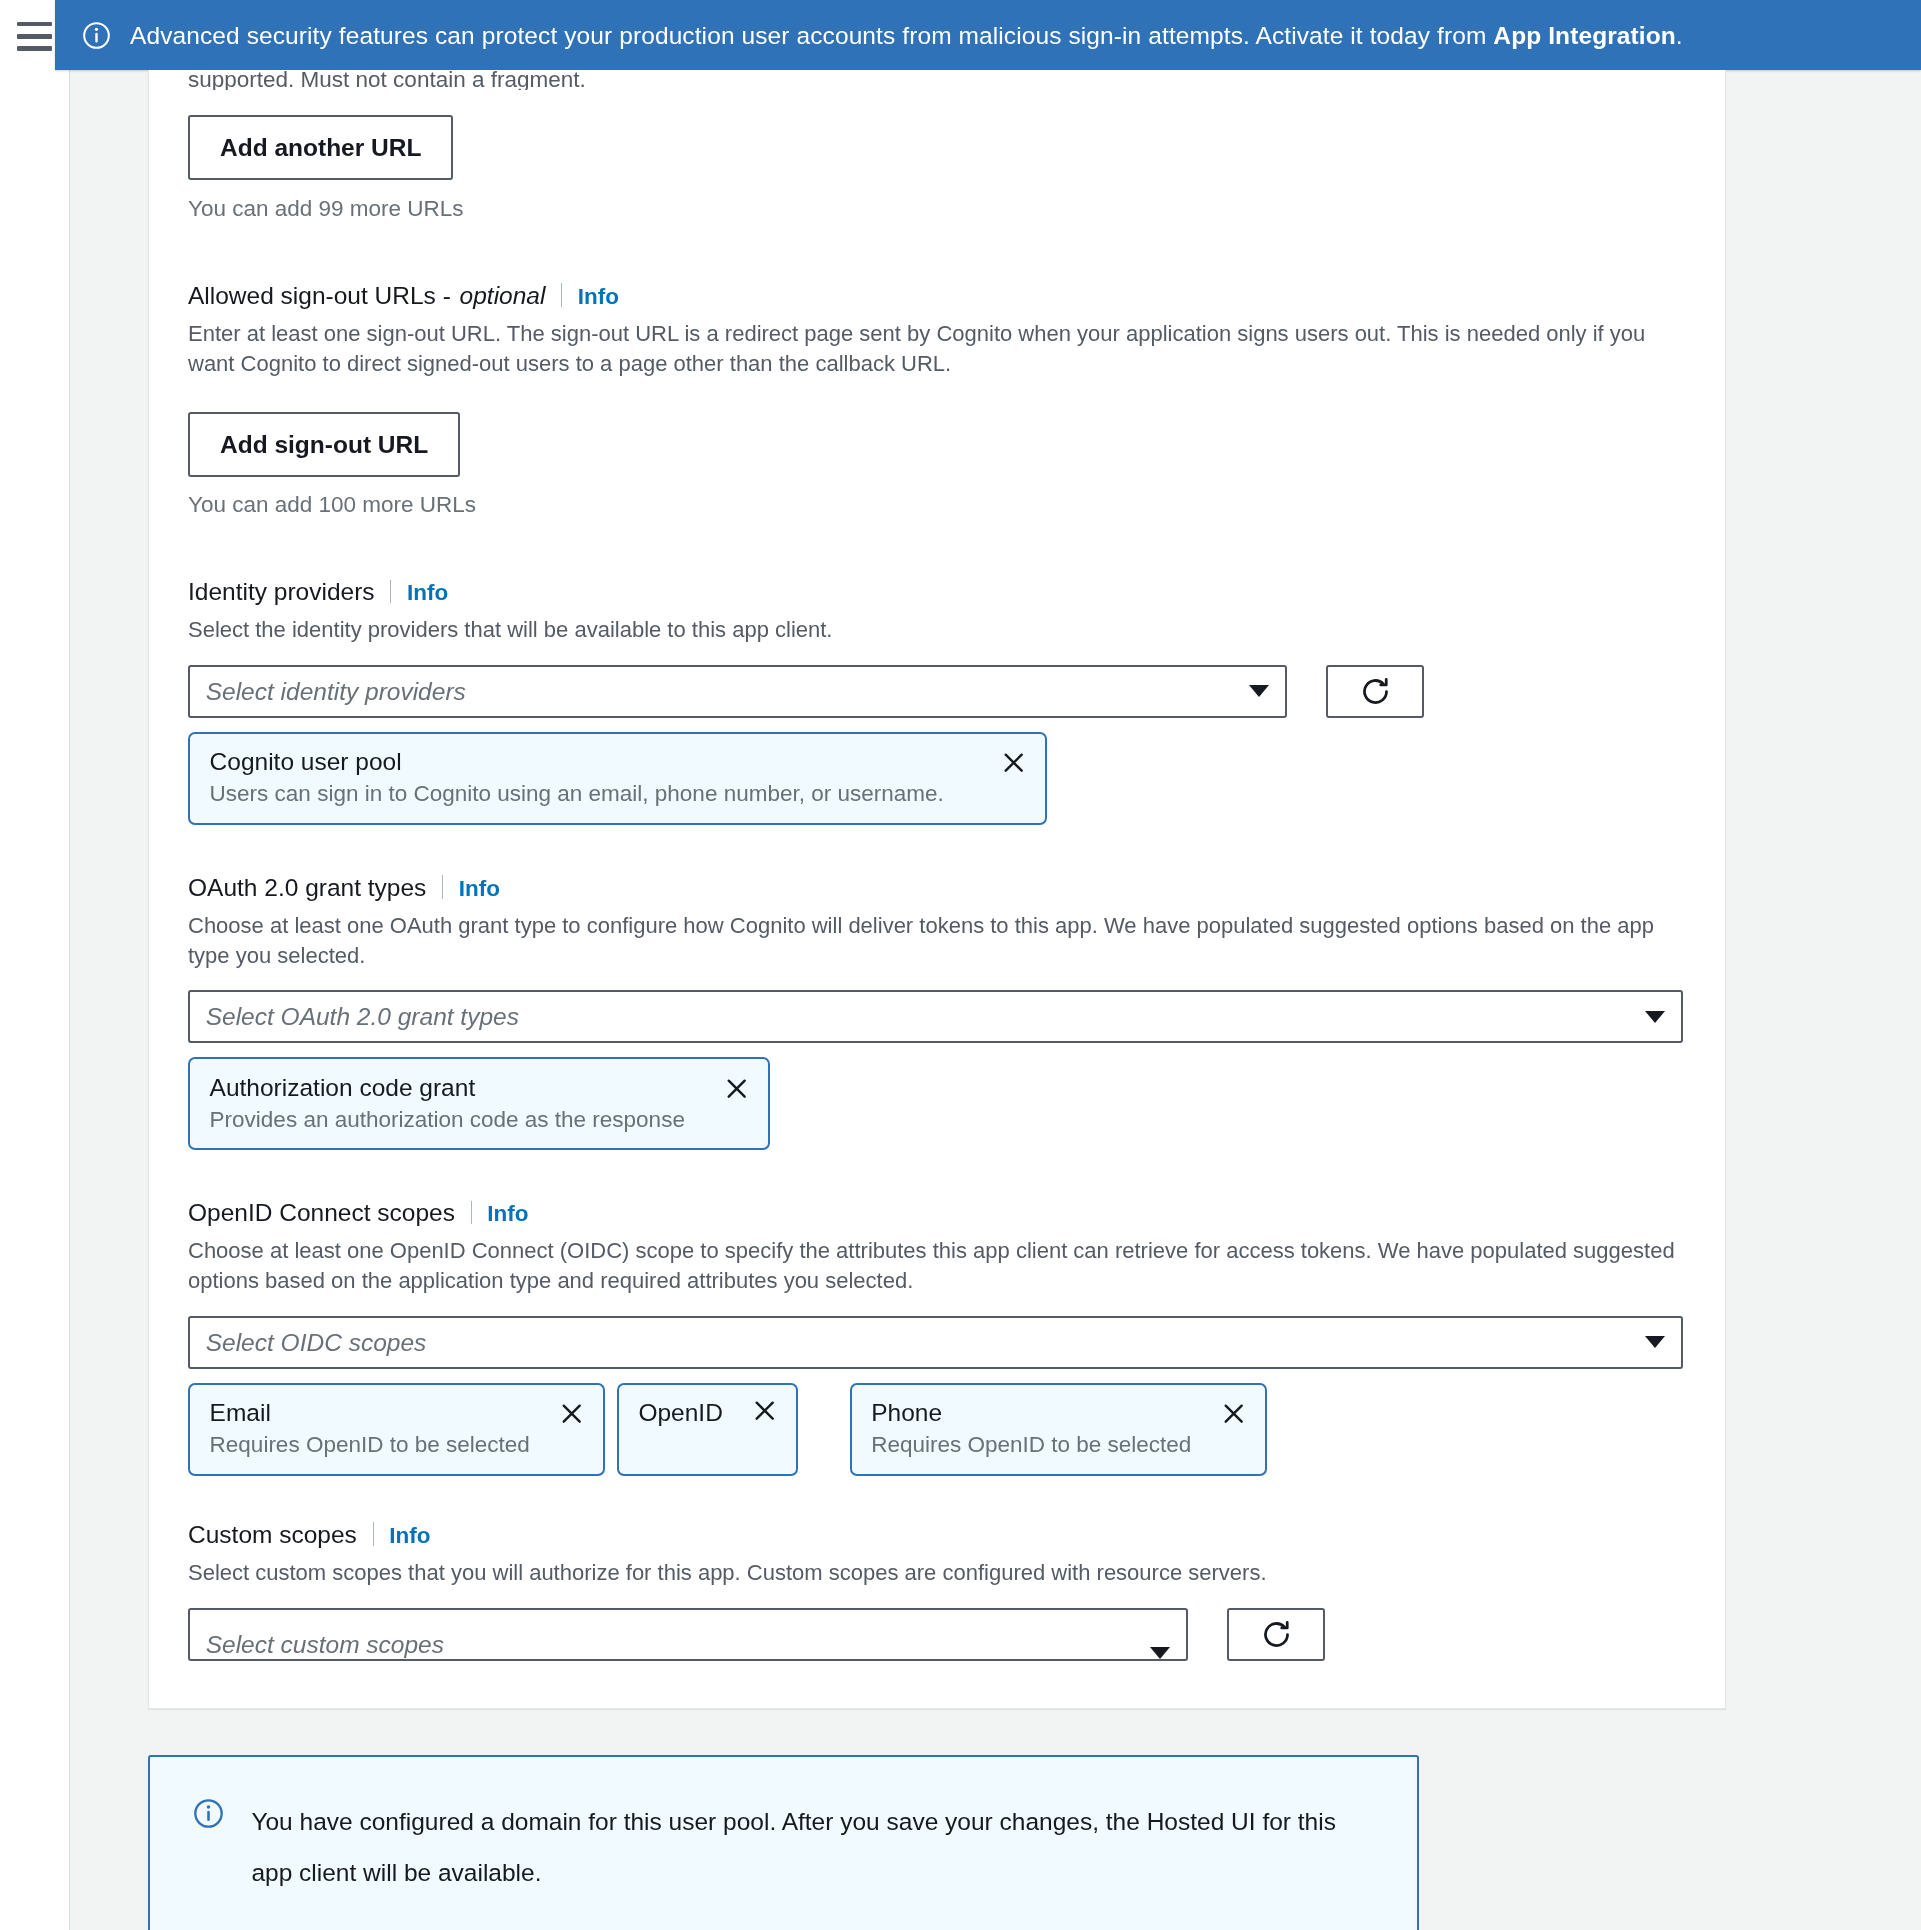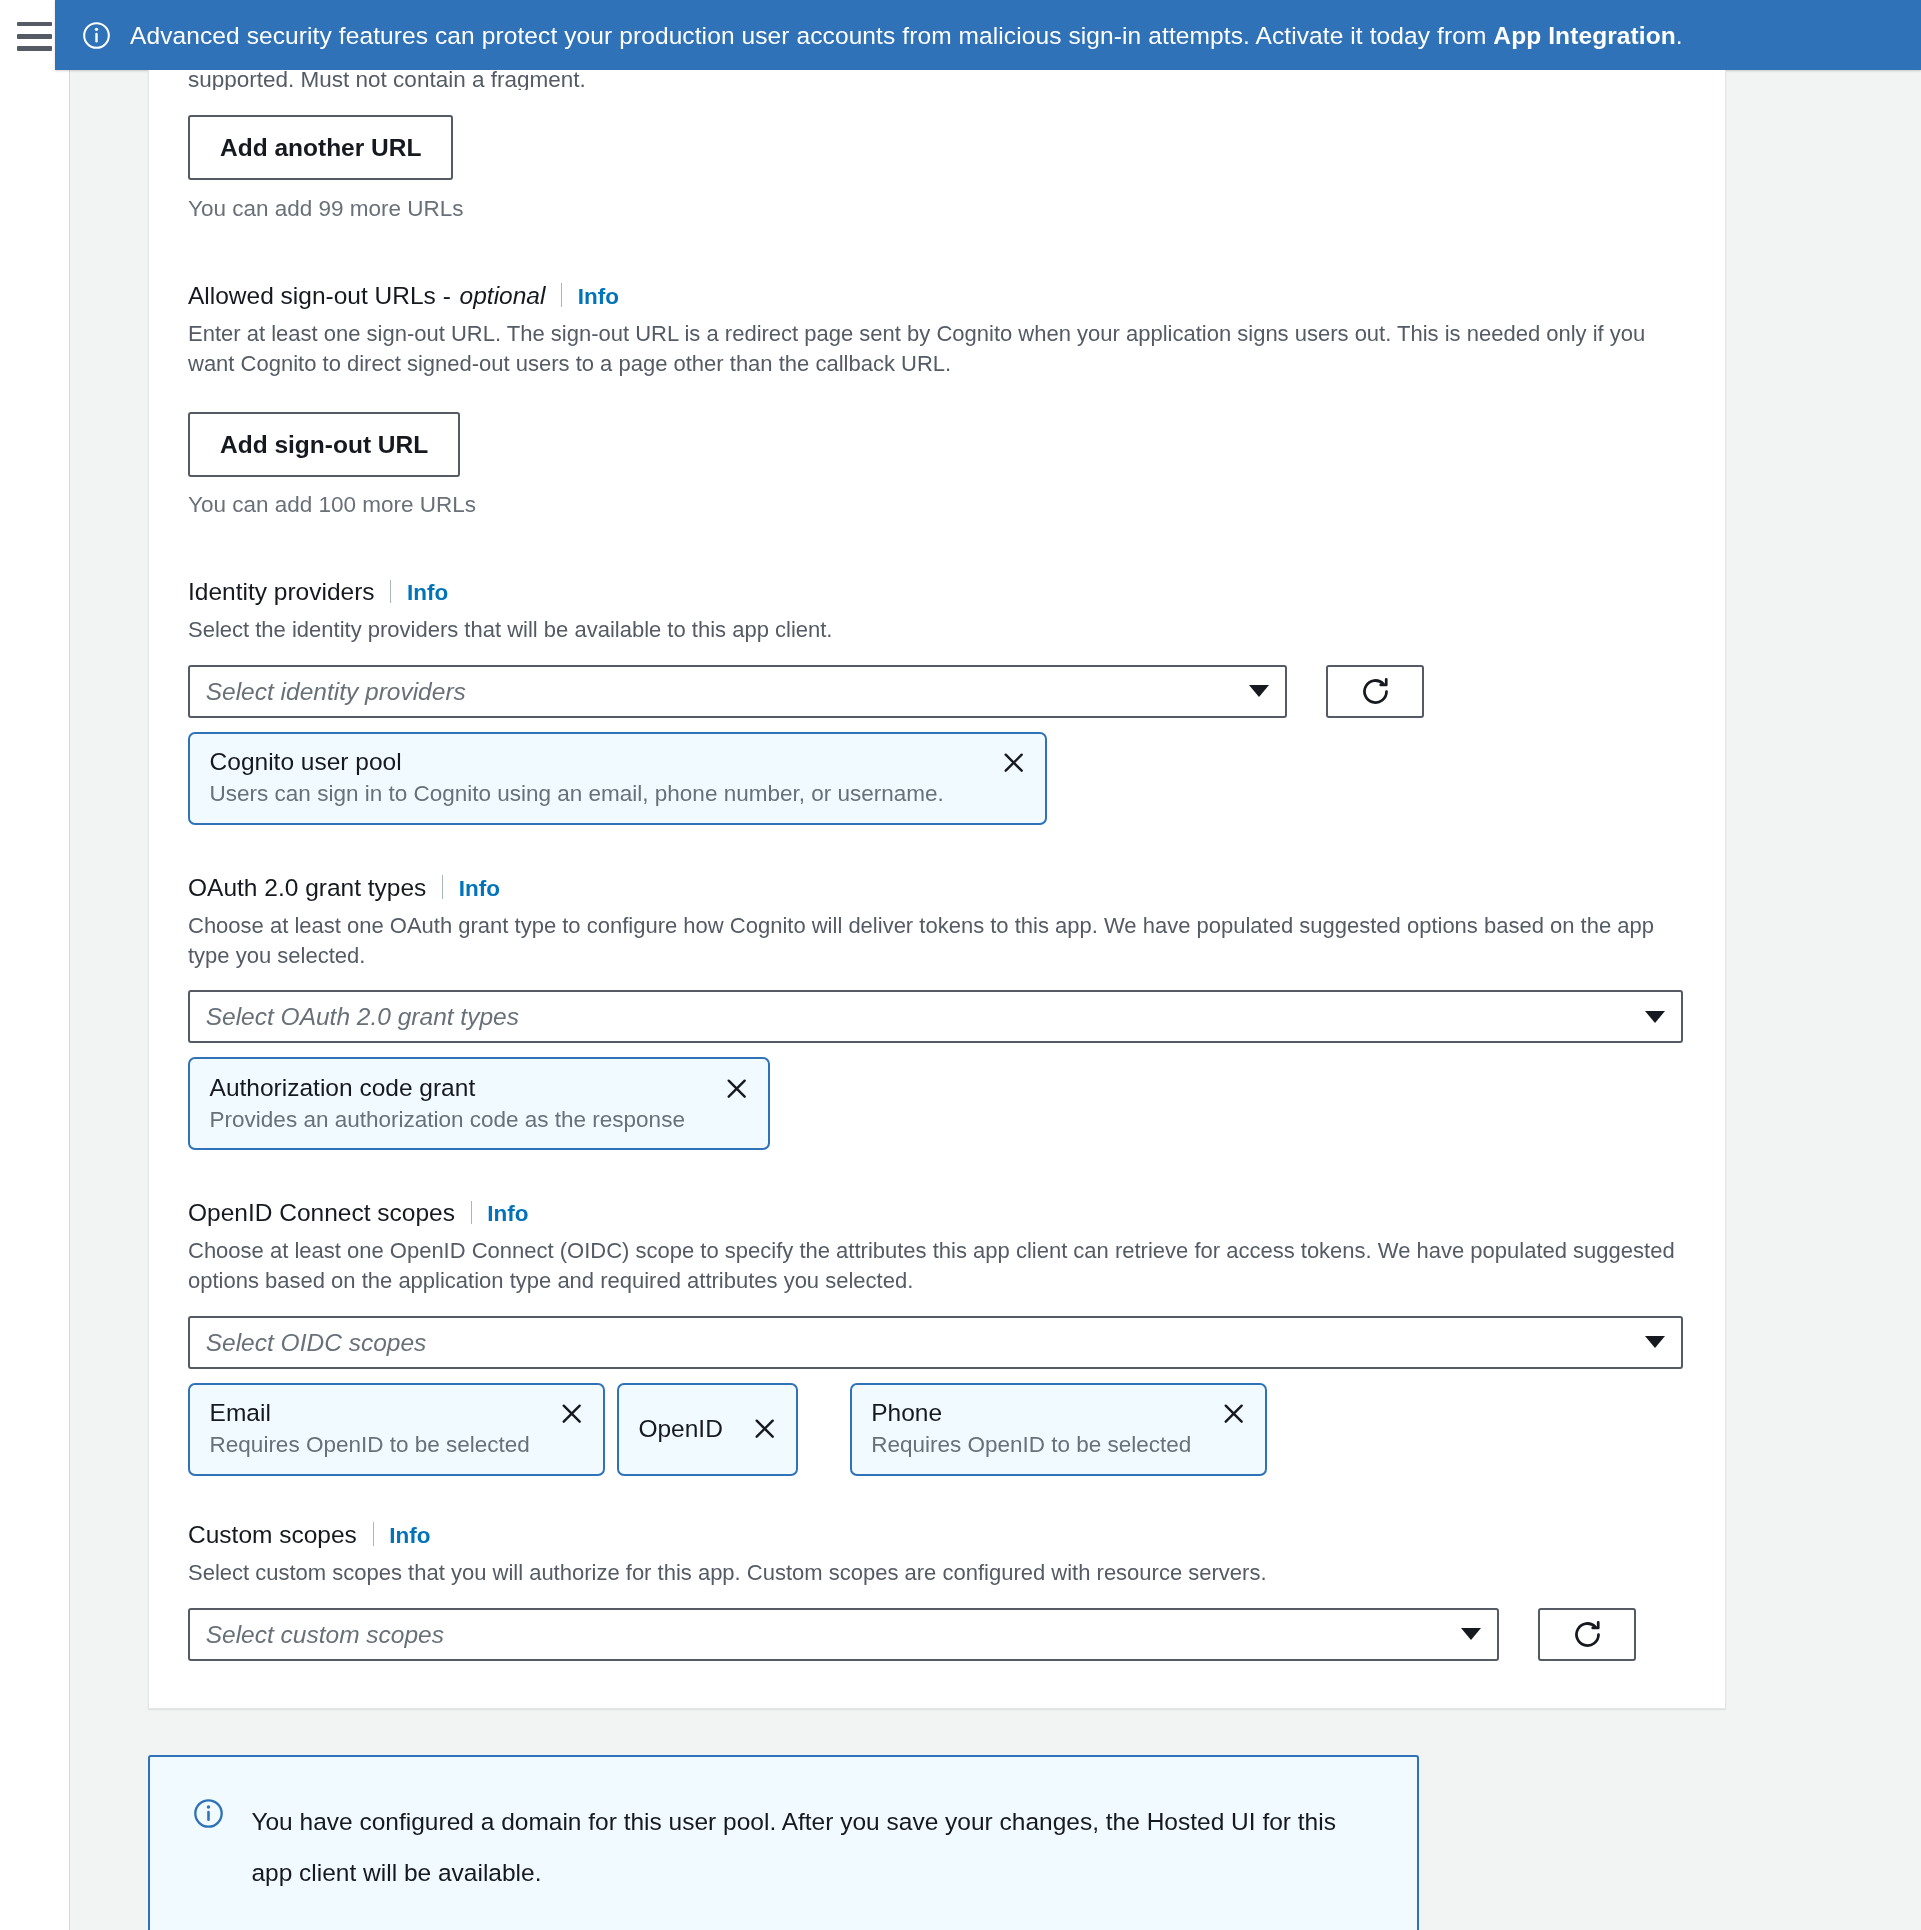--- a/index.html
+++ b/index.html
@@ -245,21 +245,21 @@
   }
   .token-dismiss {
     flex: 0 0 auto;
     width: 27.4px; height: 27.4px;
     margin-top: 2.9px;
     cursor: pointer;
     display: flex;
     align-items: center;
     justify-content: center;
   }
-  .token.compact { align-items: center; padding: 12.7px 17.6px 13.7px 19.6px; }
+  .token.compact { padding: 12.7px 17.6px 13.7px 19.6px; }
   .token.compact .token-dismiss { margin-top: 0; }
 
   
   .alert {
     position: absolute;
     left: 148px; top: 1755px;
     width: 1271px;
     min-height: 149px;
     background: #f1faff;
     border: 2px solid #2f72b8;
@@ -455,21 +455,21 @@
 
       <div class="mt-44">
         <div class="field-label">
           <span class="lbl-main">Custom scopes</span>
           <span class="label-sep"></span>
           <a class="info-link">Info</a>
         </div>
         <div class="field-desc">Select custom scopes that you will authorize for this app. Custom scopes are configured with resource servers.</div>
 
         <div class="select-row">
-          <div class="select-box" style="width:1311px;">
+          <div class="select-box" style="width:1000px;align-items:flex-end;">
             <span class="select-placeholder">Select custom scopes</span>
             <span class="caret"></span>
           </div>
           <div class="refresh-btn">
             <svg width="33" height="33" viewBox="0 0 24 24" aria-hidden="true">
               <path d="M20 12a8 8 0 1 1-2.4-5.7" fill="none" stroke="#16191f" stroke-width="2" stroke-linecap="round"></path>
               <polyline points="19.8,3.2 19.8,7.2 15.8,7.2" fill="none" stroke="#16191f" stroke-width="2" stroke-linecap="round" stroke-linejoin="round"></polyline>
             </svg>
           </div>
         </div>

